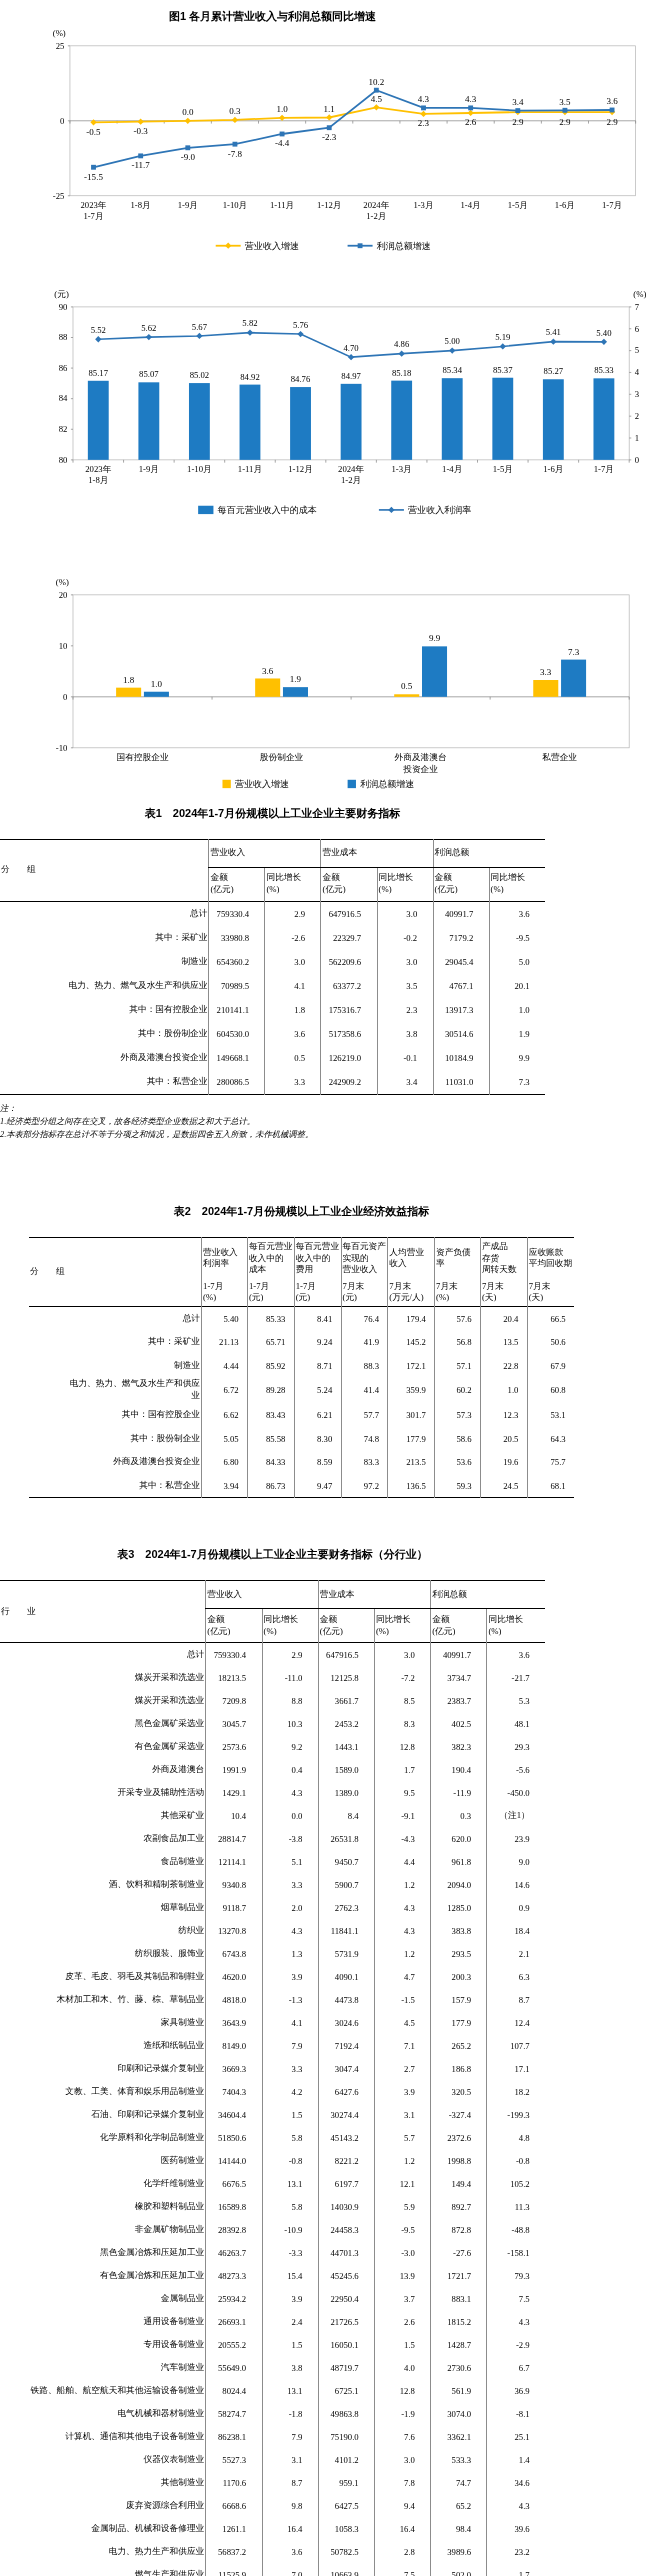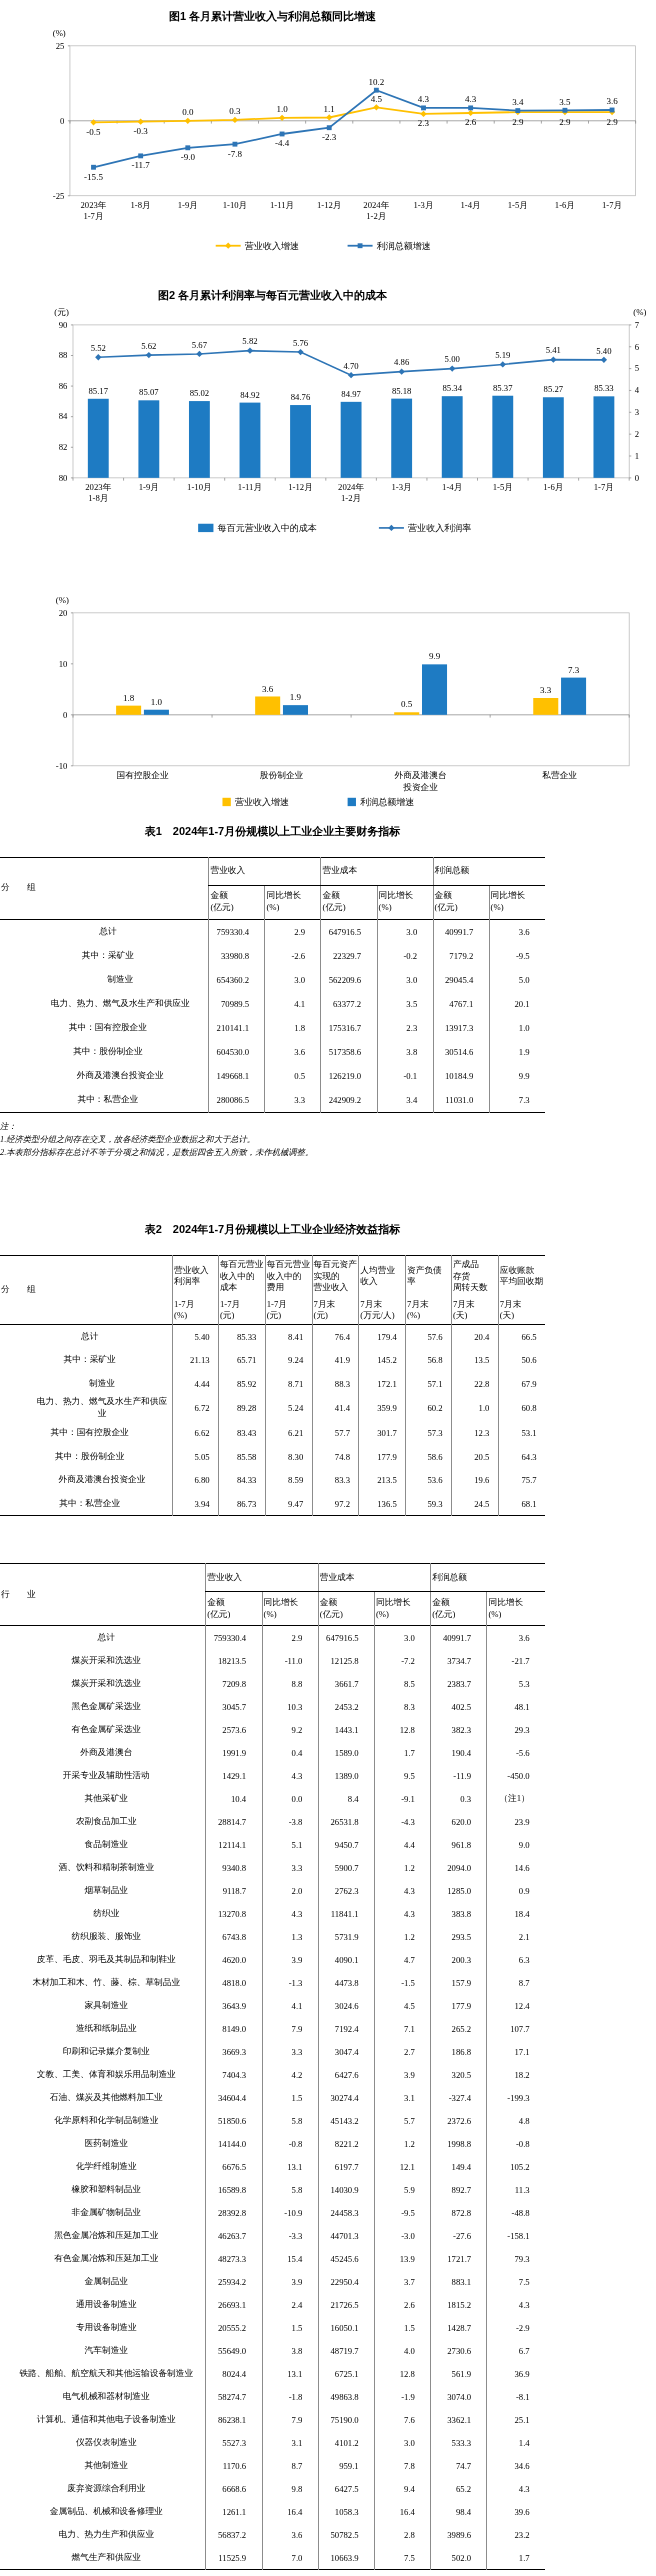--- a/index.html
+++ b/index.html
@@ -6,33 +6,33 @@
   body{width:657px;color:#000;font-family:"Liberation Serif","DejaVu Serif",serif;}
   .sec{width:545px;}
   .chart-title,.table-title{
     font-family:"Liberation Sans","DejaVu Sans",sans-serif;
     font-weight:bold;font-size:11px;line-height:18px;text-align:center;color:#000;
   }
   #sec-c1{padding-top:7px;}
   #sec-c2{margin-top:25px;}
   #sec-c3{margin-top:39px;}
   #sec-t1{margin-top:11px;}
-  #sec-t2{margin-top:61px;}
+  #sec-t2{margin-top:61px;padding-left:29px;}
   #sec-t3{margin-top:47px;}
   .table-title{margin-bottom:16.7px;}
   svg{display:block;}
   svg text{font-family:"Liberation Serif","DejaVu Serif",serif;fill:#000;}
   table{margin:0 auto;border-collapse:collapse;table-layout:fixed;
         border-top:1.7px solid #000;border-bottom:1.7px solid #000;font-size:8.7px;}
   th,td{font-weight:normal;vertical-align:middle;word-break:break-all;}
   th{text-align:left;}
   td.num{text-align:right;}
   .fin td.num{padding-right:15.3px;}
   .econ td.num{padding-right:8.3px;}
-  td.lbl{text-align:center;padding-left:8.3px;}
+  td.lbl{text-align:right;padding-left:8.3px;}
   td.ind{padding-left:33px;}
   .vline{border-left:0.7px solid #8c8c8c;}
   tr.grp-row th.grp{border-bottom:0.7px solid #000;}
   thead{border-bottom:1px solid #000;}
   tr.hdr1 th{height:25px;}
   tr.hdr2 th{height:31px;line-height:11.8px;}
   .econ tr.hdr1 th{height:39px;line-height:11.8px;}
   .econ tr.hdr2 th{height:25px;line-height:11px;}
   .fin tbody td{height:22px;}
   #table3 tbody td{height:21px;}
@@ -142,21 +142,20 @@
       </g>
       <g>
         <line x1="500" x2="536" y1="318" y2="318" stroke="#2E75B6" stroke-width="2.6"></line>
         <rect x="514.5" y="314.5" width="7" height="7" fill="#2E75B6"></rect>
         <text x="542" y="322.5" font-size="13" text-anchor="start" fill="#000">利润总额增速</text>
       </g>
     </svg>
 </div>
 
 <div class="sec" id="sec-c2">
-  <div class="chart-title">图2 各月累计利润率与每百元营业收入中的成本</div>
   <svg id="chart2" width="657" height="249" viewBox="0 0 945 358">
       <rect x="105" y="30" width="800" height="220" fill="none" stroke="#b3b3b3"></rect>
       <text x="97" y="34" font-size="12.5" text-anchor="end" fill="#000">90</text>
       <line x1="102" x2="105" y1="30" y2="30" stroke="#7f7f7f"></line>
       <text x="97" y="78" font-size="12.5" text-anchor="end" fill="#000">88</text>
       <line x1="102" x2="105" y1="74" y2="74" stroke="#7f7f7f"></line>
       <text x="97" y="122" font-size="12.5" text-anchor="end" fill="#000">86</text>
       <line x1="102" x2="105" y1="118" y2="118" stroke="#7f7f7f"></line>
       <text x="97" y="166" font-size="12.5" text-anchor="end" fill="#000">84</text>
       <line x1="102" x2="105" y1="162" y2="162" stroke="#7f7f7f"></line>
@@ -556,20 +555,21 @@
           <td class="num vline">136.5</td>
           <td class="num vline">59.3</td>
           <td class="num vline">24.5</td>
           <td class="num vline">68.1</td>
         </tr>
       </tbody>
     </table>
 </div>
 
 <div class="sec" id="sec-t3">
+  <div class="table-title">表3　2024年1-7月份规模以上工业企业主要财务指标（分行业）</div>
   <table id="table3" class="fin">
       <colgroup>
         <col style="width: 243px;">
         <col style="width: 63px;">
         <col style="width: 63px;">
         <col style="width: 63px;">
         <col style="width: 63px;">
         <col style="width: 63px;">
         <col style="width: 63px;">
       </colgroup>
@@ -764,21 +764,21 @@
         <tr>
           <td class="lbl">文教、工美、体育和娱乐用品制造业</td>
           <td class="num vline">7404.3</td>
           <td class="num vline">4.2</td>
           <td class="num vline">6427.6</td>
           <td class="num vline">3.9</td>
           <td class="num vline">320.5</td>
           <td class="num vline">18.2</td>
         </tr>
         <tr>
-          <td class="lbl">石油、煤炭及其他燃料加工业</td>
+          <td class="lbl">石油、印刷和记录媒介复制业</td>
           <td class="num vline">34604.4</td>
           <td class="num vline">1.5</td>
           <td class="num vline">30274.4</td>
           <td class="num vline">3.1</td>
           <td class="num vline">-327.4</td>
           <td class="num vline">-199.3</td>
         </tr>
         <tr>
           <td class="lbl">化学原料和化学制品制造业</td>
           <td class="num vline">51850.6</td>

